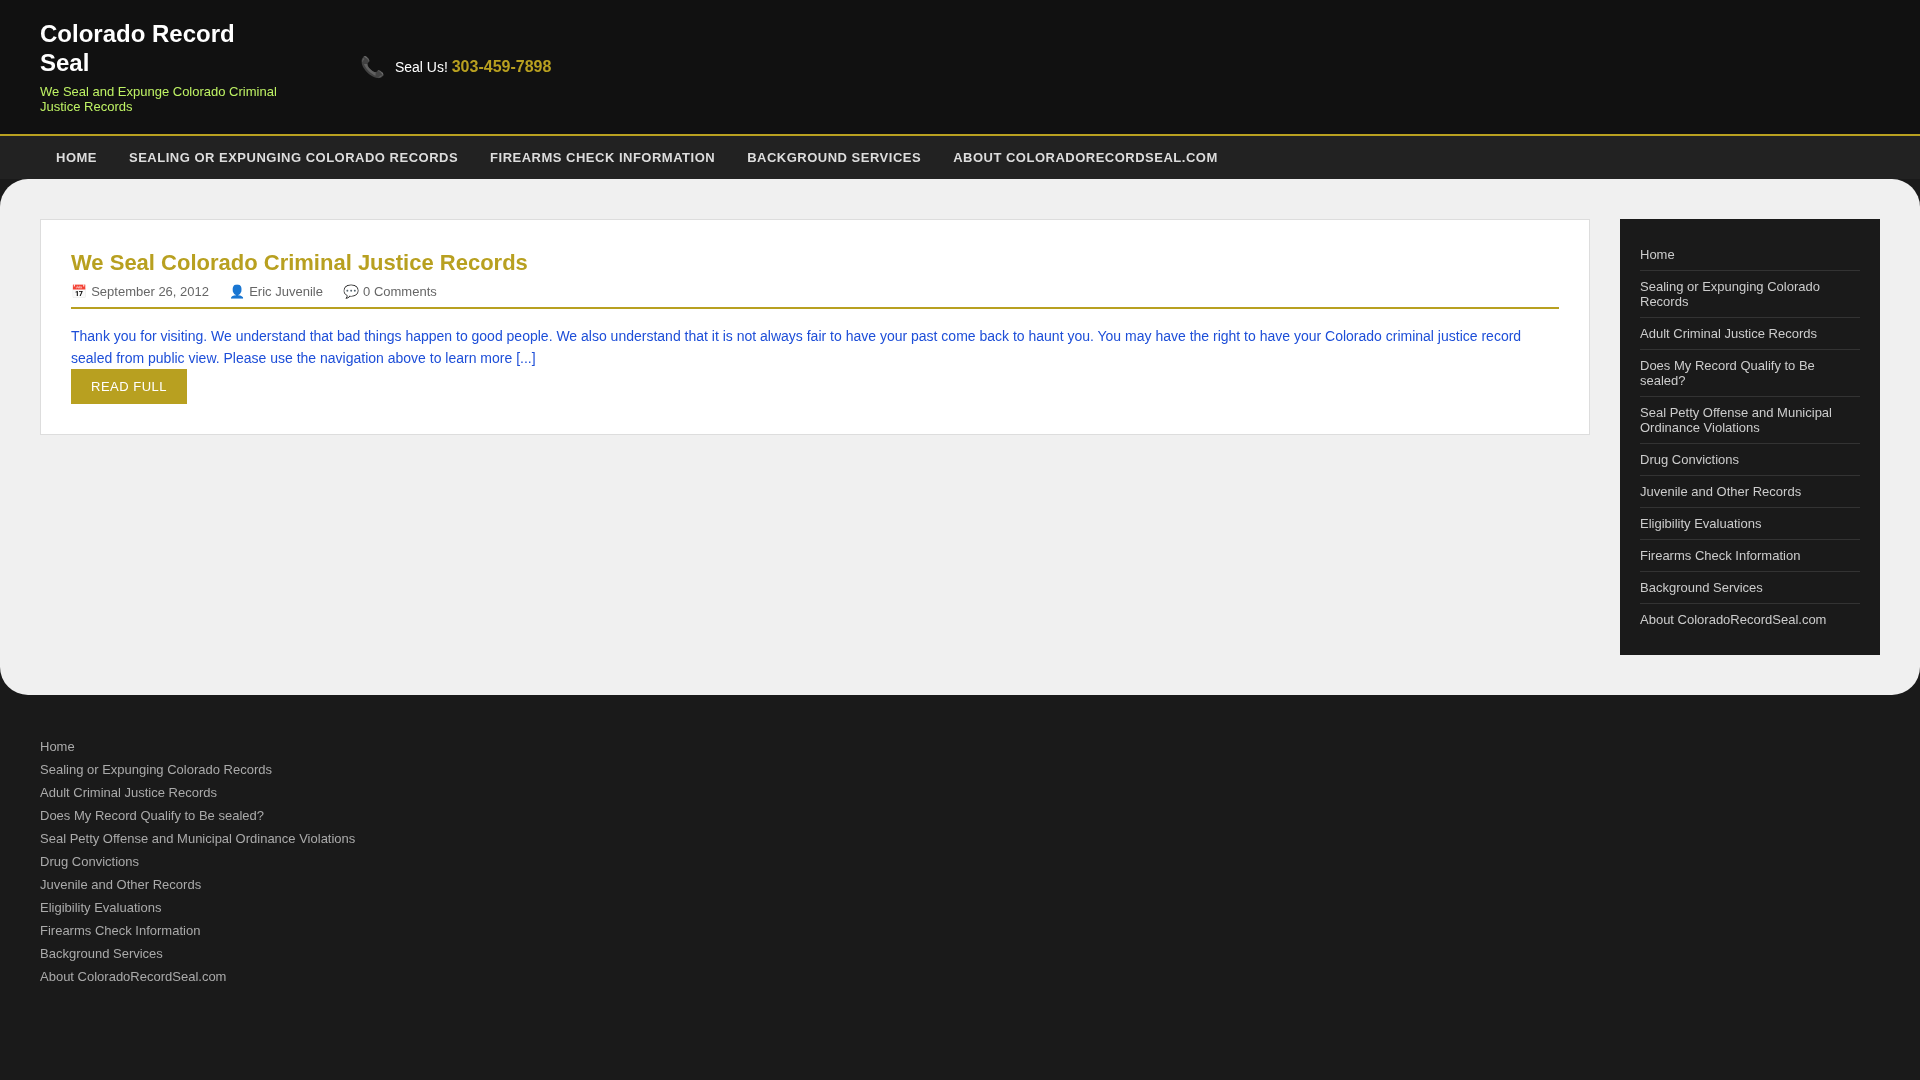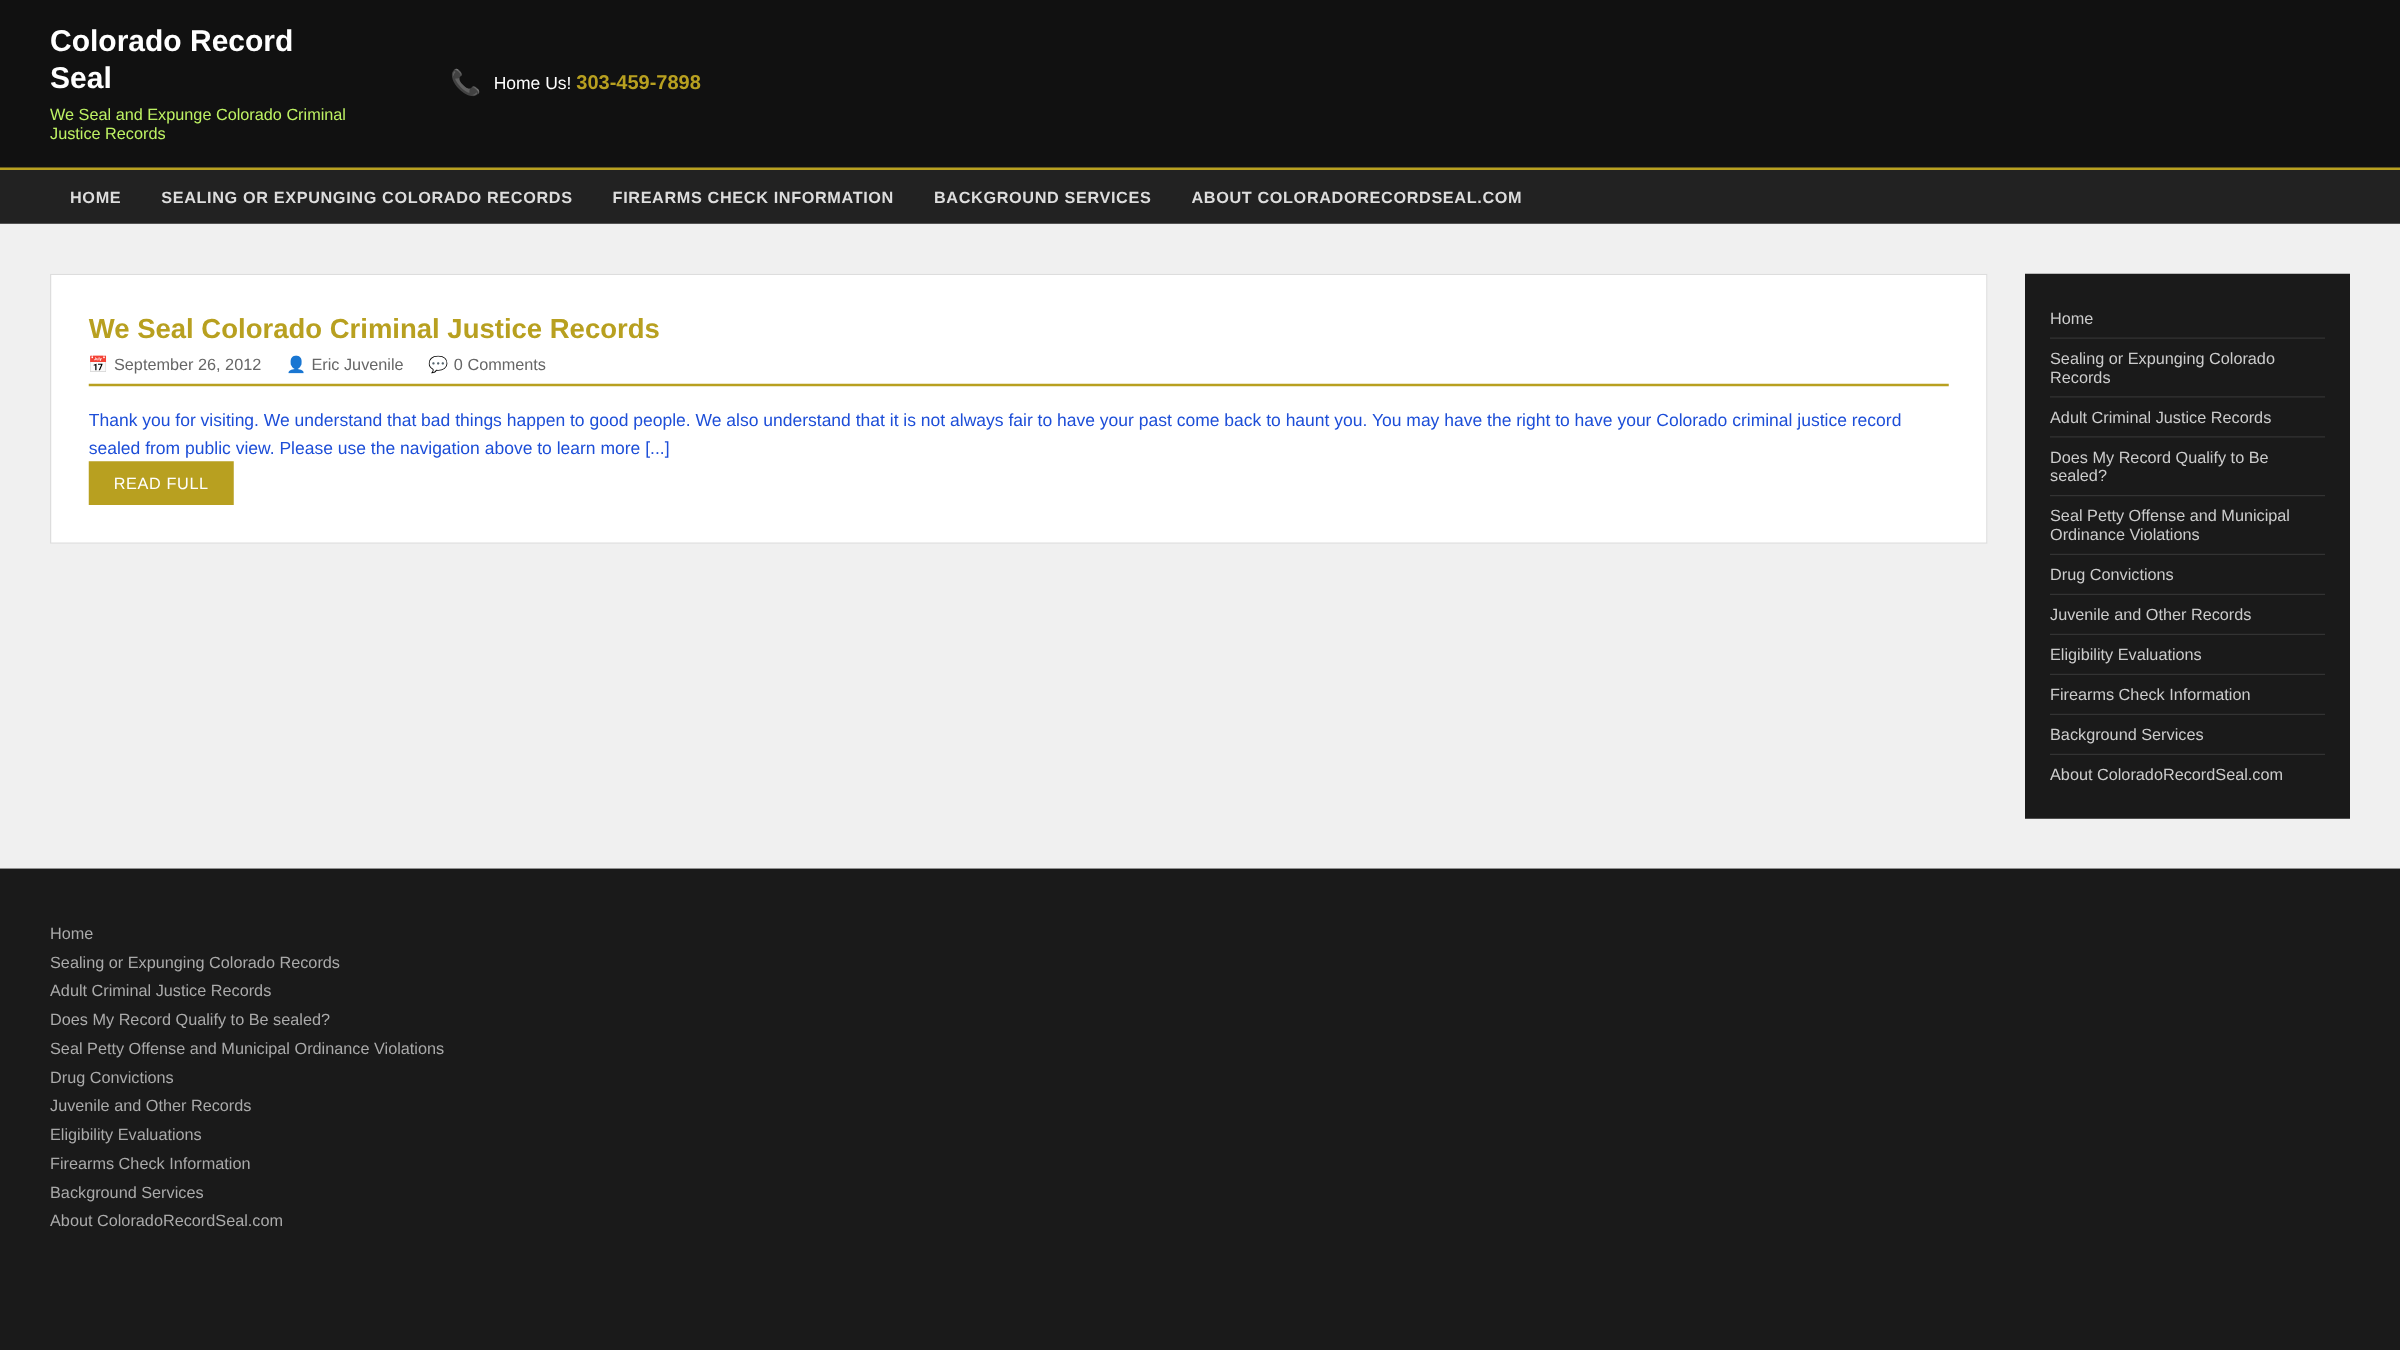--- a/index.html
+++ b/index.html
@@ -63,20 +63,21 @@
       letter-spacing: 0.5px;
       display: block;
     }
 
     
     .main-wrapper {
       background: #f0f0f0;
       padding: 40px 40px;
       display: flex;
       gap: 30px;
+      border-radius: 28px;
     }
 
     
     .content-area {
       flex: 1;
     }
 
     
     .post-card {
       background: #fff;
@@ -167,21 +168,21 @@
 <div class="header">
   <div>
     <div class="site-title" style="white-space:pre-line;">Colorado Record
 Seal</div>
     <div class="site-tagline">We Seal and Expunge Colorado Criminal Justice Records</div>
   </div>
   <div class="phone-area">
     <span class="phone-icon">📞</span>
     <div>
       <div class="call-label">
-        <span>Home Us!</span>
+        <span>Seal Us!</span>
         <span class="phone-number">303-459-7898</span>
       </div>
     </div>
   </div>
 </div>
 
 <nav class="nav">
   <a href="#">HOME</a>
   <a href="#">SEALING OR EXPUNGING COLORADO RECORDS</a>
   <a href="#">FIREARMS CHECK INFORMATION</a>

